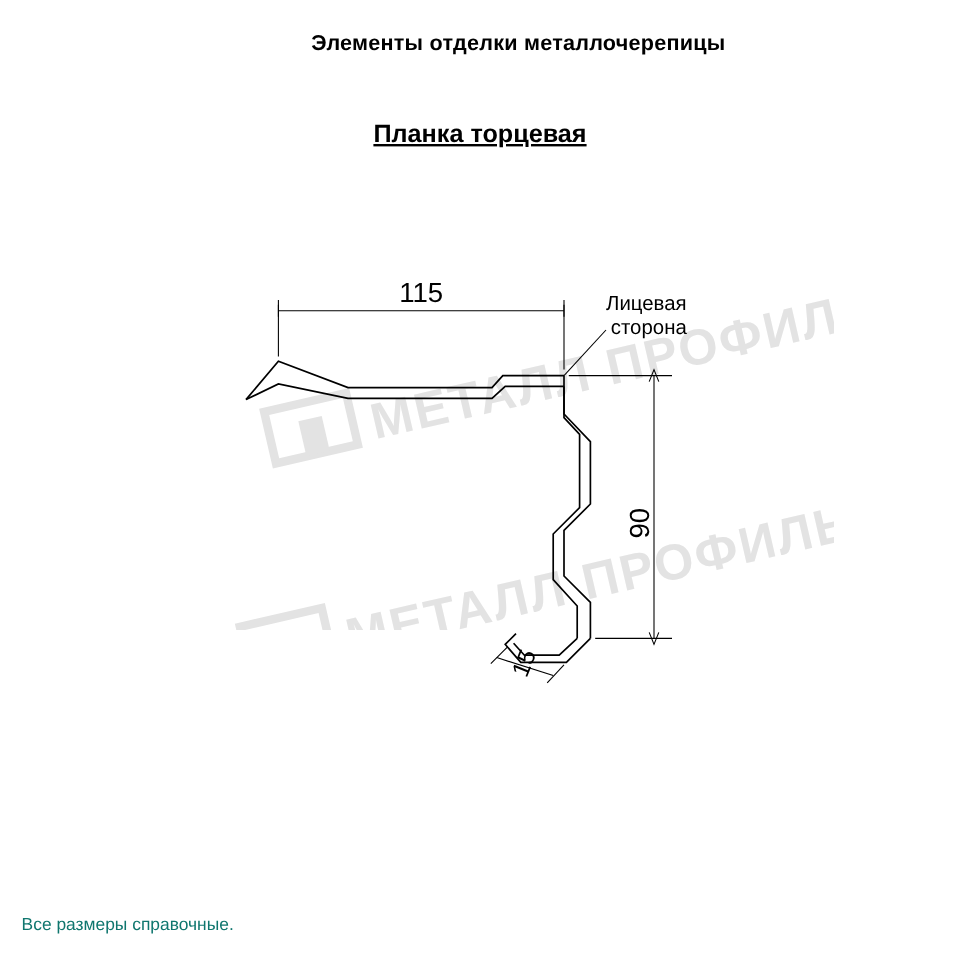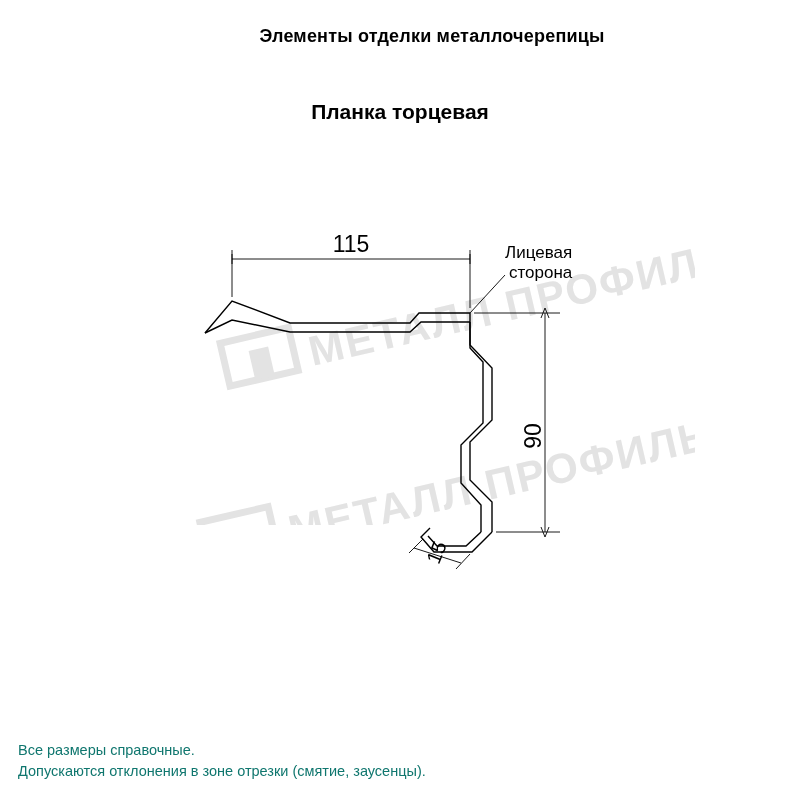--- a/index.html
+++ b/index.html
@@ -33,20 +33,21 @@
     margin-left: 32px;
   }
   .subtitle {
     position: absolute;
     top: 100px;
     left: 0;
     width: 800px;
     text-align: center;
     font-size: 21px;
     font-weight: bold;
+    text-decoration: underline;
   }
   .code {
     position: absolute;
     top: 140px;
     left: 0;
     width: 800px;
     text-align: center;
     font-size: 21px;
     font-weight: bold;
   }
@@ -200,16 +201,15 @@
 
       <text x="0" y="0" font-family="'Liberation Sans', sans-serif" font-size="20" fill="#000000" transform="translate(443,375) rotate(-68)" text-anchor="middle">15</text>
 
       <text x="505" y="78" font-family="'Liberation Sans', sans-serif" font-size="17" fill="#000000">Лицевая</text>
       <text x="509" y="98" font-family="'Liberation Sans', sans-serif" font-size="17" fill="#000000">сторона</text>
     </svg>
   </div>
 
   <div class="notes">
     <div>Все размеры справочные.</div>
-    <div>Допускаются отклонения в зоне отрезки (смятие, заусенцы).</div>
   </div>
 
 </div>
 
 </body></html>

